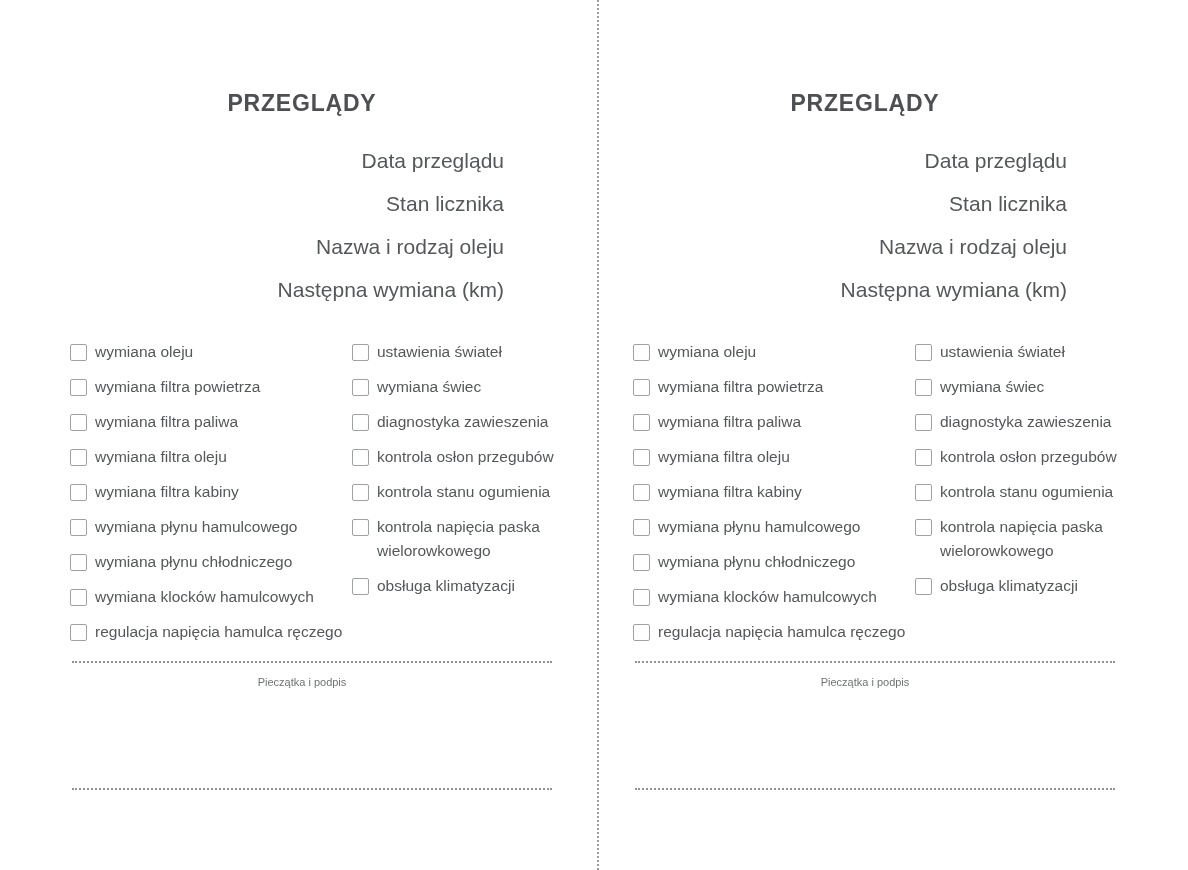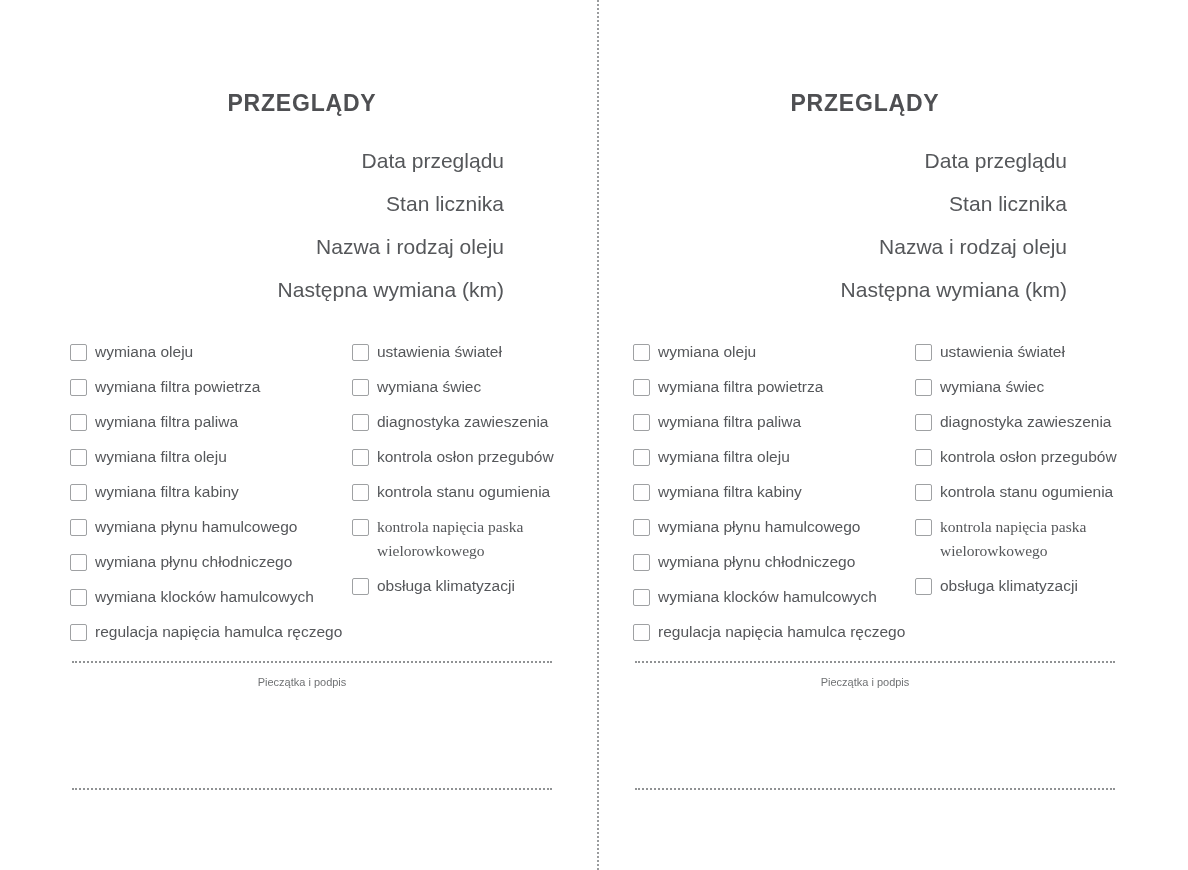--- a/index.html
+++ b/index.html
@@ -94,21 +94,21 @@
     border-radius: 2px;
     background: #ffffff;
     margin-top: 4px;
     margin-right: 8px;
   }
   .check-label {
     font-size: 15.5px;
     line-height: 24px;
     color: #55575a;
   }
-  .check-label.wrap { max-width: 172px; font-family: Liberation Serif, serif; }
+  .check-label.wrap { max-width: 172px; }
 
   .rule {
     position: absolute;
     left: 72px;
     width: 480px;
     height: 0;
     border-top: 2px dotted #909294;
   }
   .rule1 { top: 661px; }
   .rule2 { top: 788px; }

